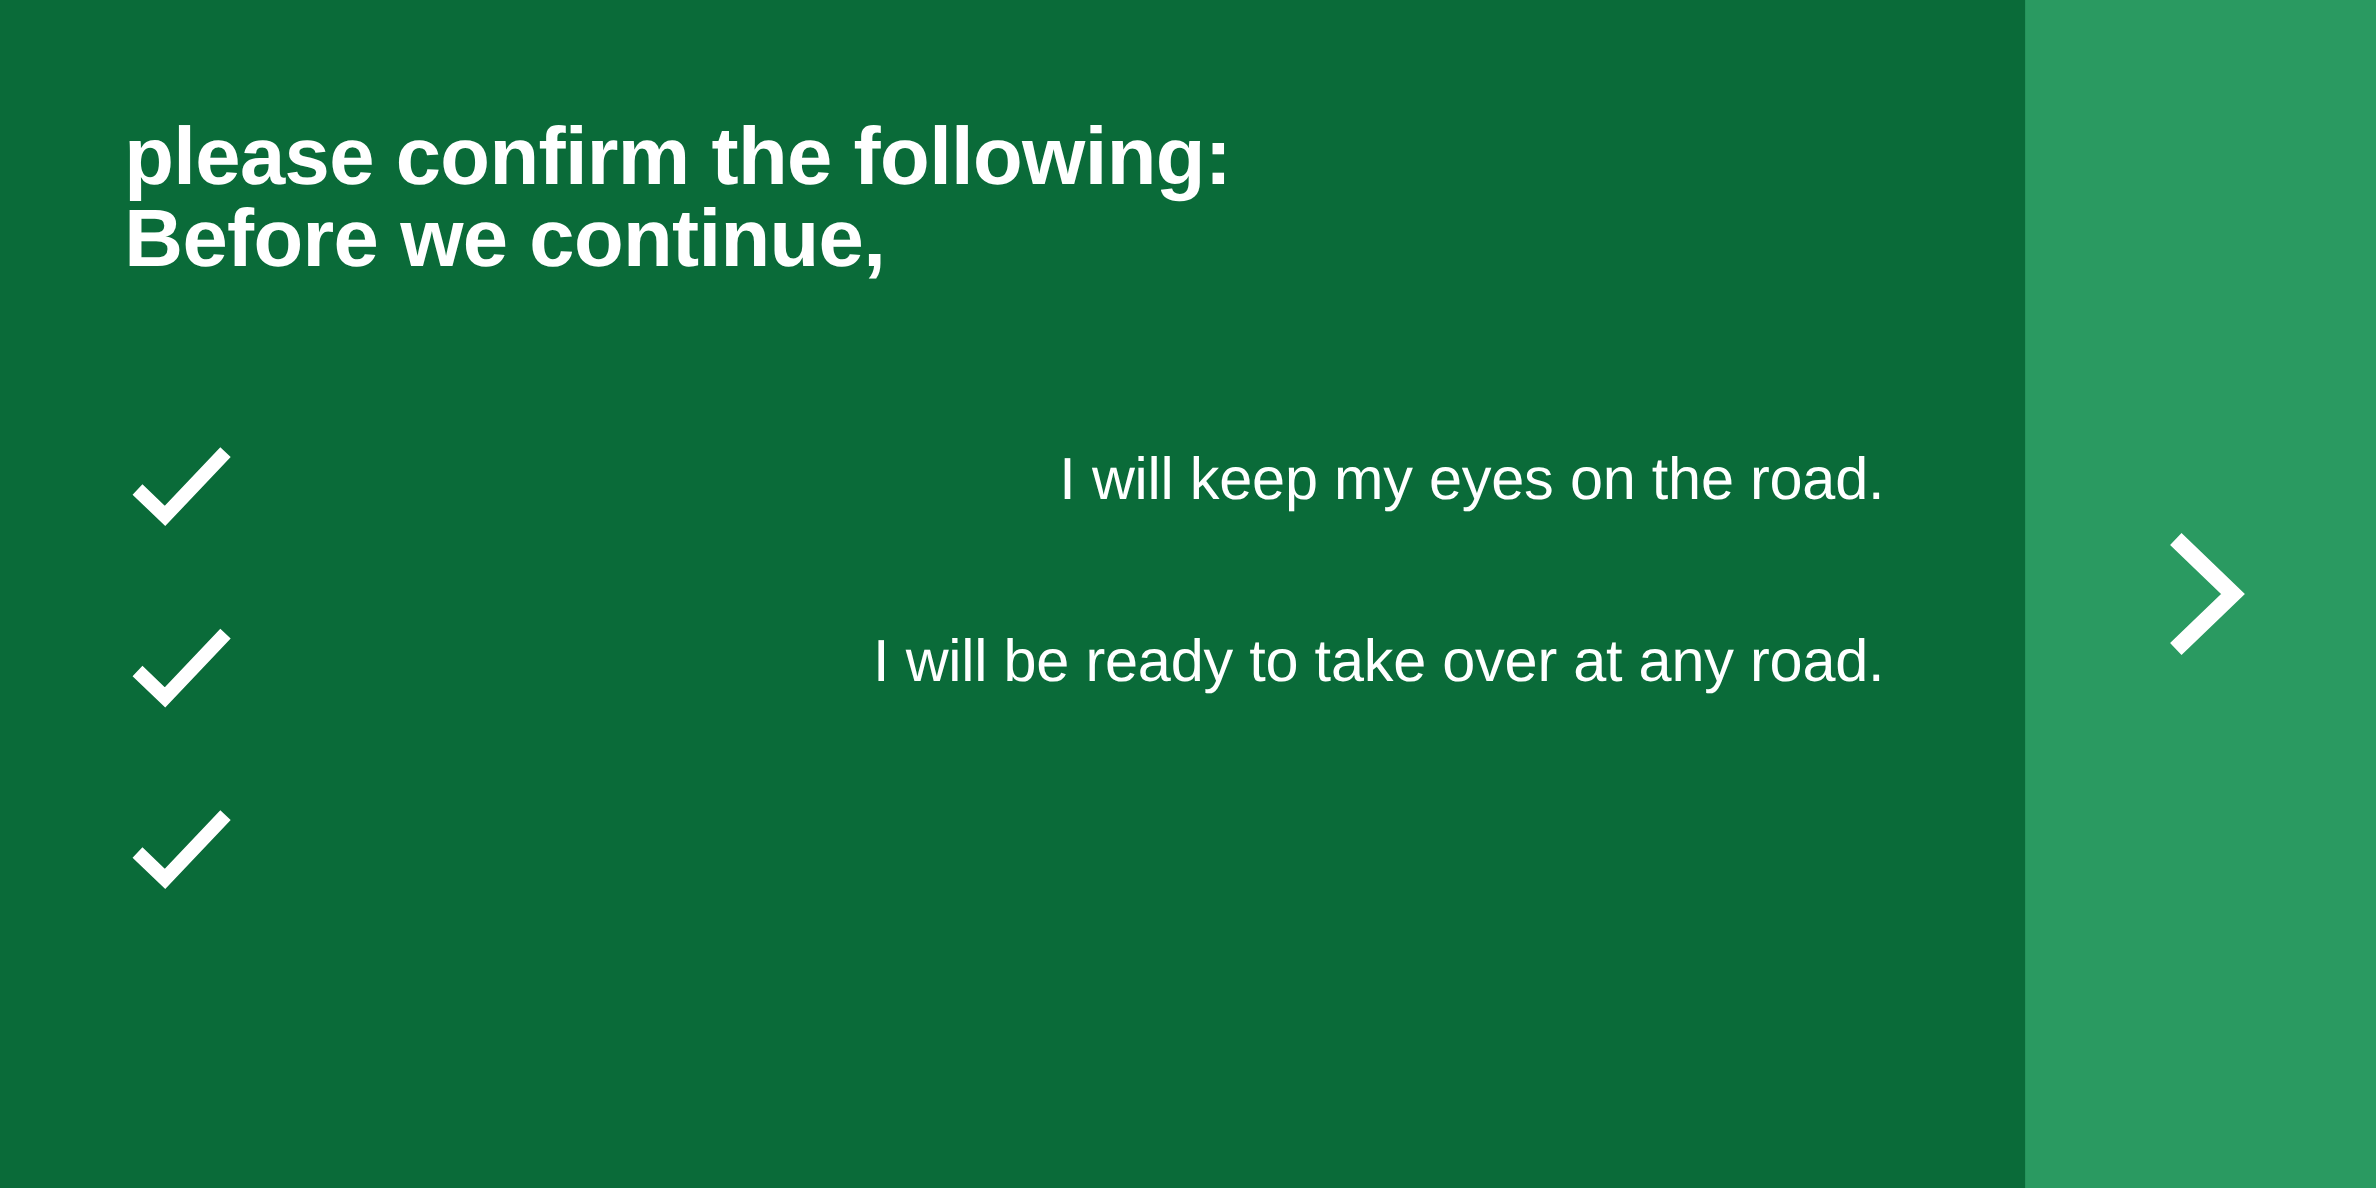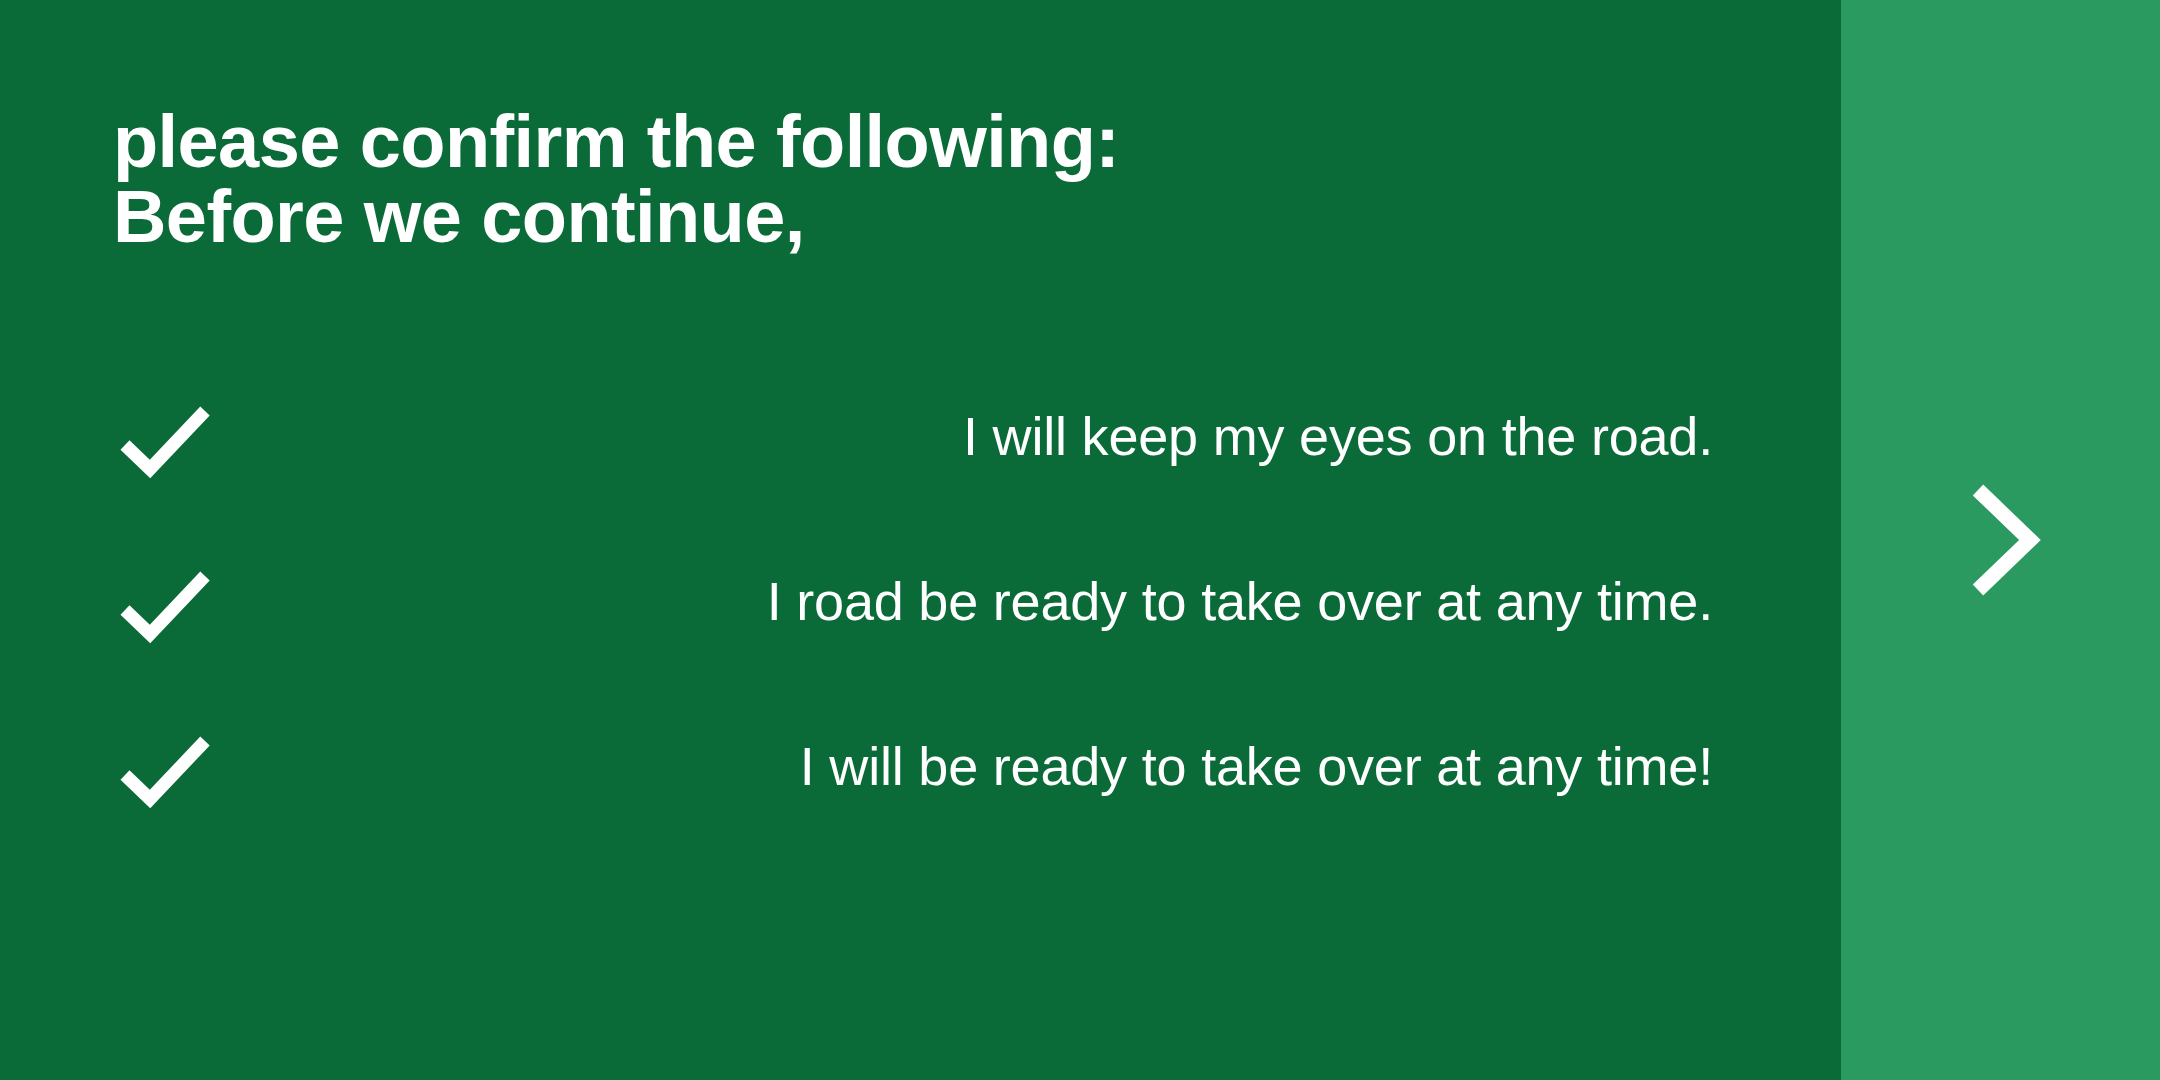--- a/index.html
+++ b/index.html
@@ -133,30 +133,29 @@
         </span>
         <span class="check-label">I will keep my eyes on the road.</span>
       </div>
 
       <div class="check-row">
         <span class="check-icon">
           <svg viewBox="0 0 92 92" xmlns="http://www.w3.org/2000/svg" aria-hidden="true">
             <path d="M6 47 L31 71 L86 13" fill="none" stroke="#ffffff" stroke-width="13" stroke-linecap="butt" stroke-linejoin="miter"></path>
           </svg>
         </span>
-        <span class="check-label">I road be ready to take over at any time.</span>
+        <span class="check-label">I will be ready to take over at any road.</span>
       </div>
 
       <div class="check-row">
         <span class="check-icon">
           <svg viewBox="0 0 92 92" xmlns="http://www.w3.org/2000/svg" aria-hidden="true">
             <path d="M6 47 L31 71 L86 13" fill="none" stroke="#ffffff" stroke-width="13" stroke-linecap="butt" stroke-linejoin="miter"></path>
           </svg>
         </span>
-        <span class="check-label">I will be ready to take over at any time!</span>
       </div>
 
     </div>
   </div>
 
   <div id="next-panel">
     <button id="next-button">
       <span id="chevron-icon">
         <svg viewBox="0 0 78 116" xmlns="http://www.w3.org/2000/svg" aria-hidden="true">
           <path d="M13 8 L65 58 L13 108" fill="none" stroke="#ffffff" stroke-width="15" stroke-linecap="butt" stroke-linejoin="miter"></path>

